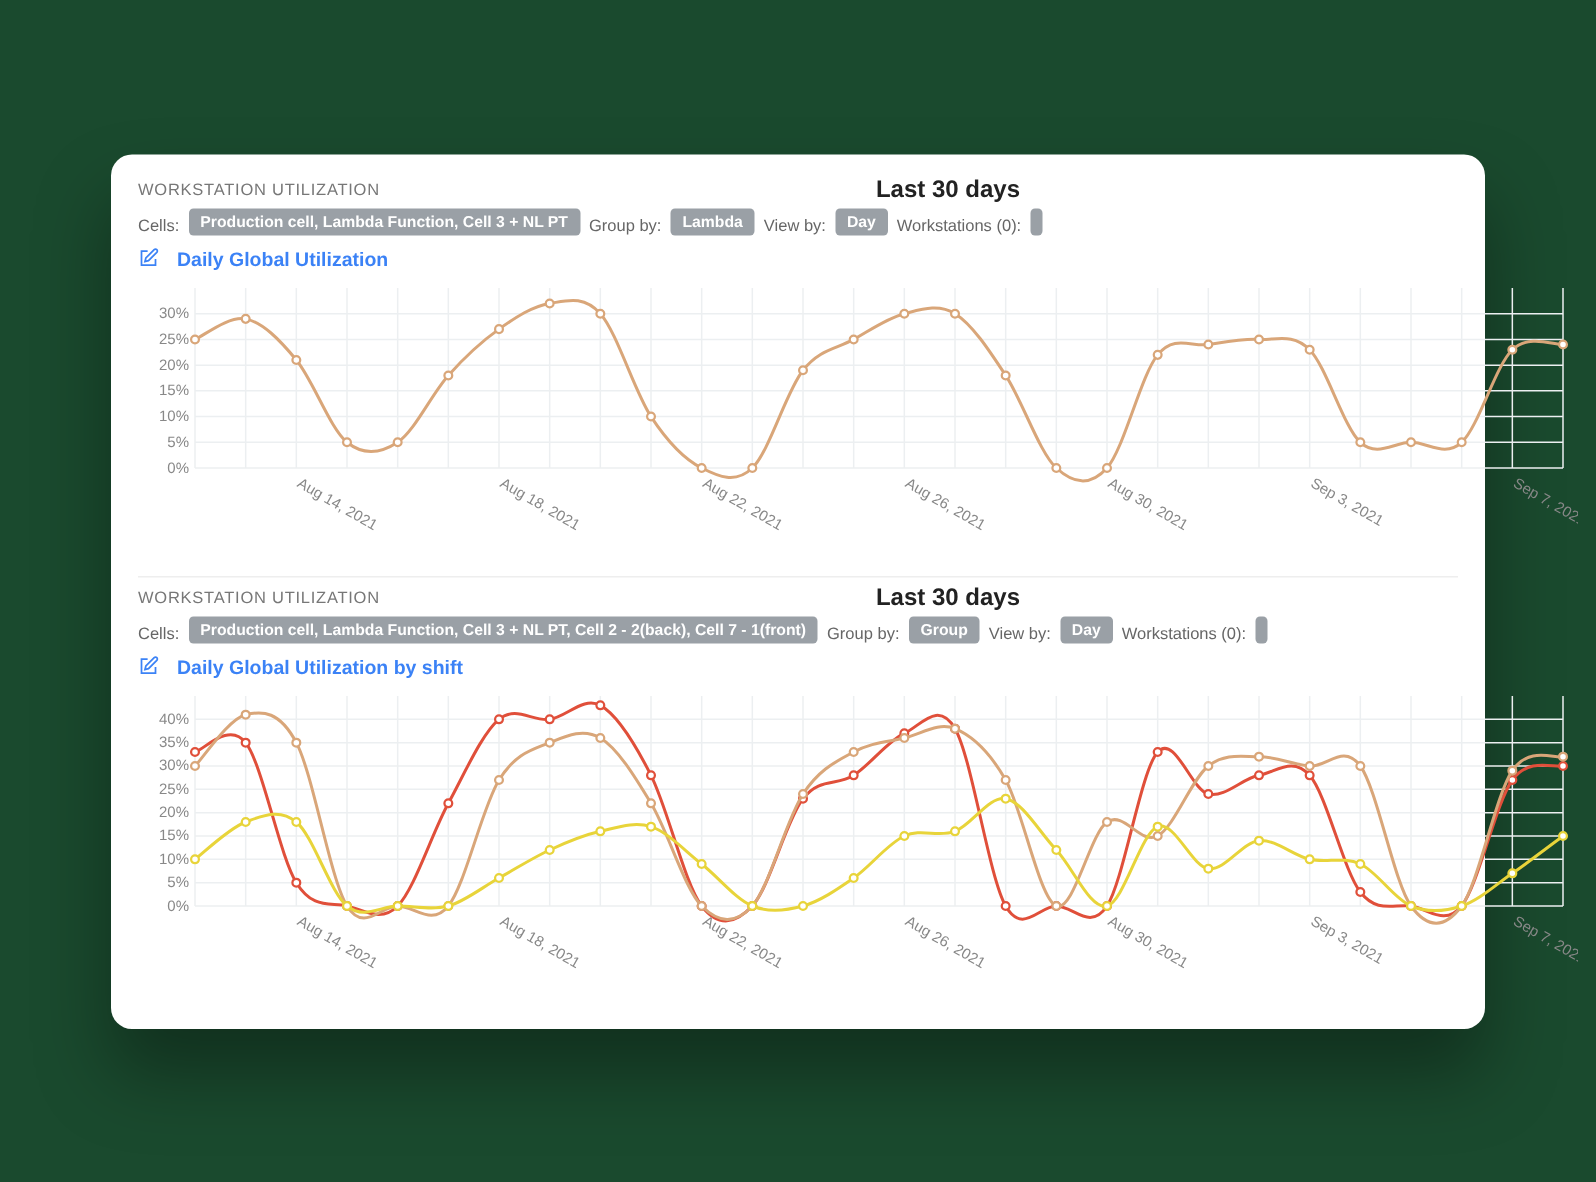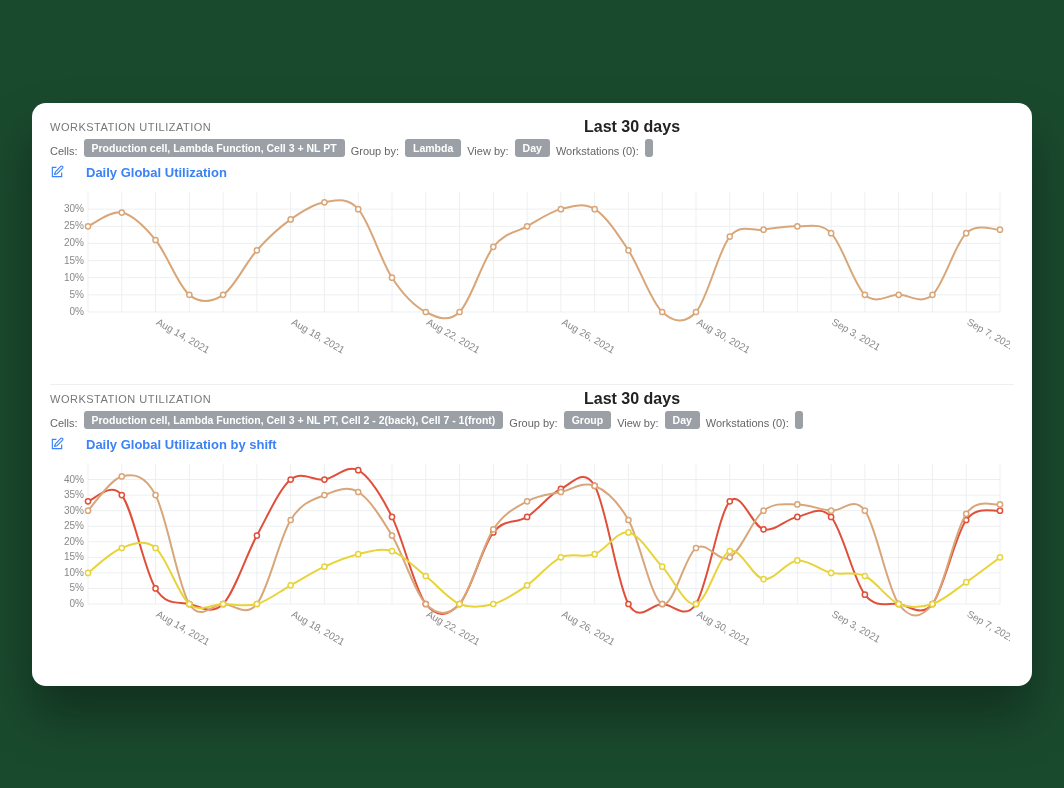--- a/index.html
+++ b/index.html
@@ -6,21 +6,21 @@
   body {
     font-family: -apple-system, BlinkMacSystemFont, "Segoe UI", Arial, sans-serif;
     background: #1a4a2e;
     width: 1064px;
     height: 788px;
     display: flex;
     align-items: center;
     justify-content: center;
   }
   .card {
-    width: 1000px;
+    width: 916px;
     background: #fff;
     border-radius: 14px;
     padding: 18px 18px 10px 18px;
     box-shadow: 0 30px 50px rgba(0,0,0,0.35);
   }
   .panel { margin-bottom: 10px; }
   .panel + .panel { border-top: 1px solid #eee; padding-top: 8px; }
   .header-row {
     display: flex;
     align-items: center;
@@ -63,21 +63,21 @@
     background: #9aa0a6;
     color: #fff;
     padding: 3px 4px;
     border-radius: 3px;
     min-width: 4px;
     height: 18px;
   }
   .chart-title-row {
     display: flex;
     align-items: center;
-    gap: 22px;
+    gap: 12px;
     margin-top: 8px;
   }
   .edit-icon {
     color: #3b82f6;
     width: 14px; height: 14px;
   }
   .chart-title {
     color: #3b82f6;
     font-weight: 700;
     font-size: 13px;

